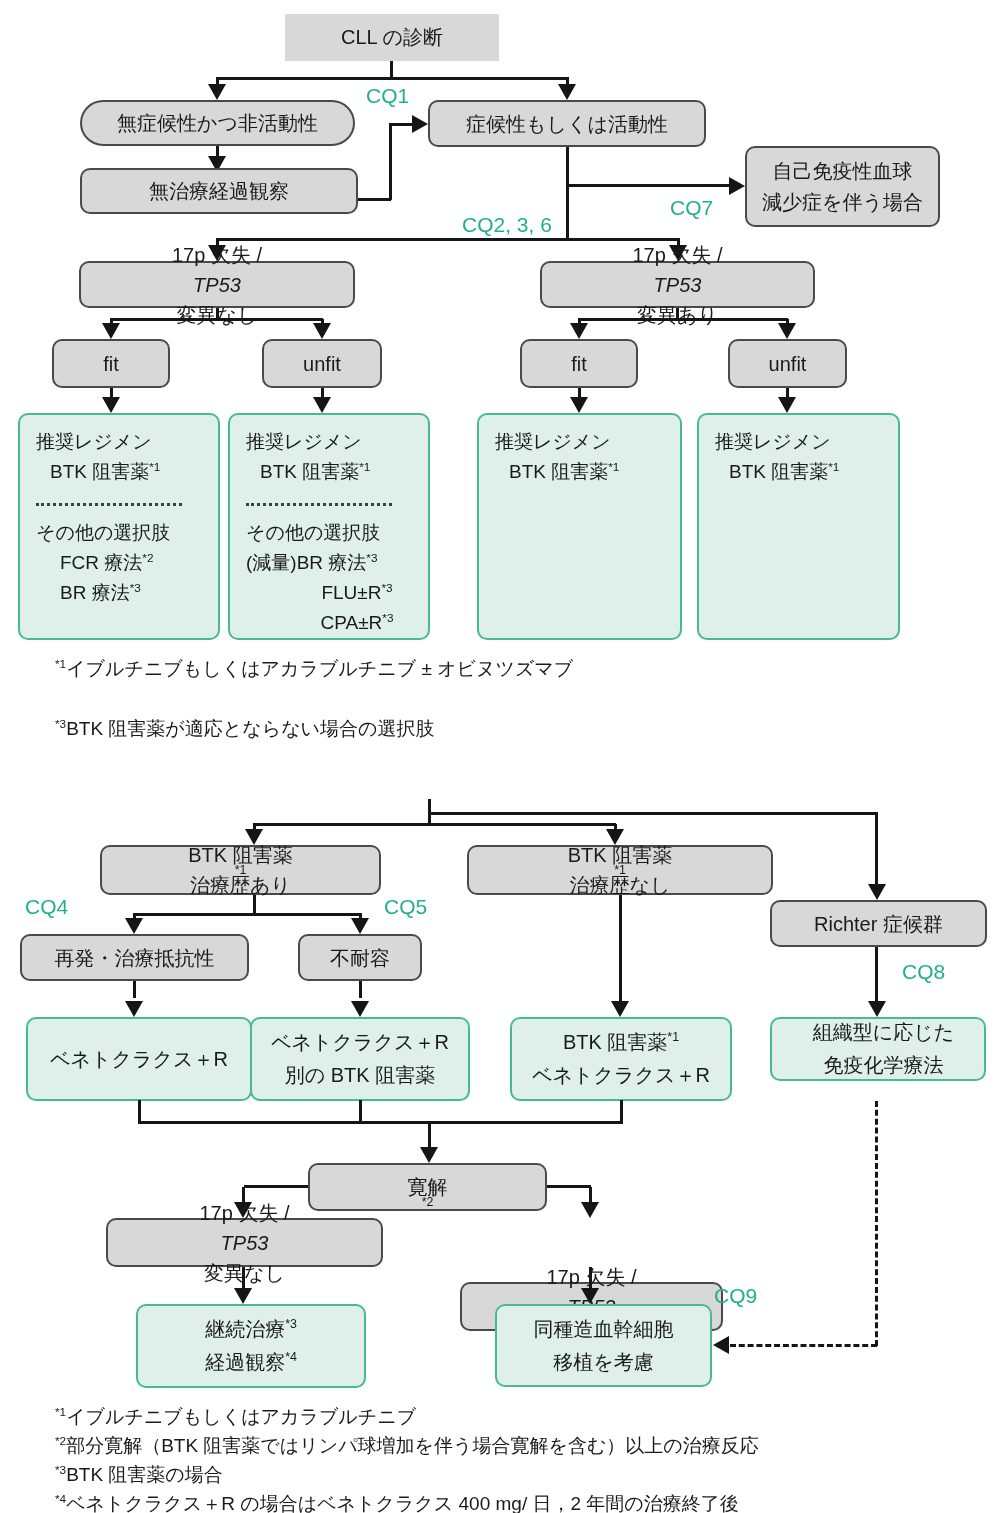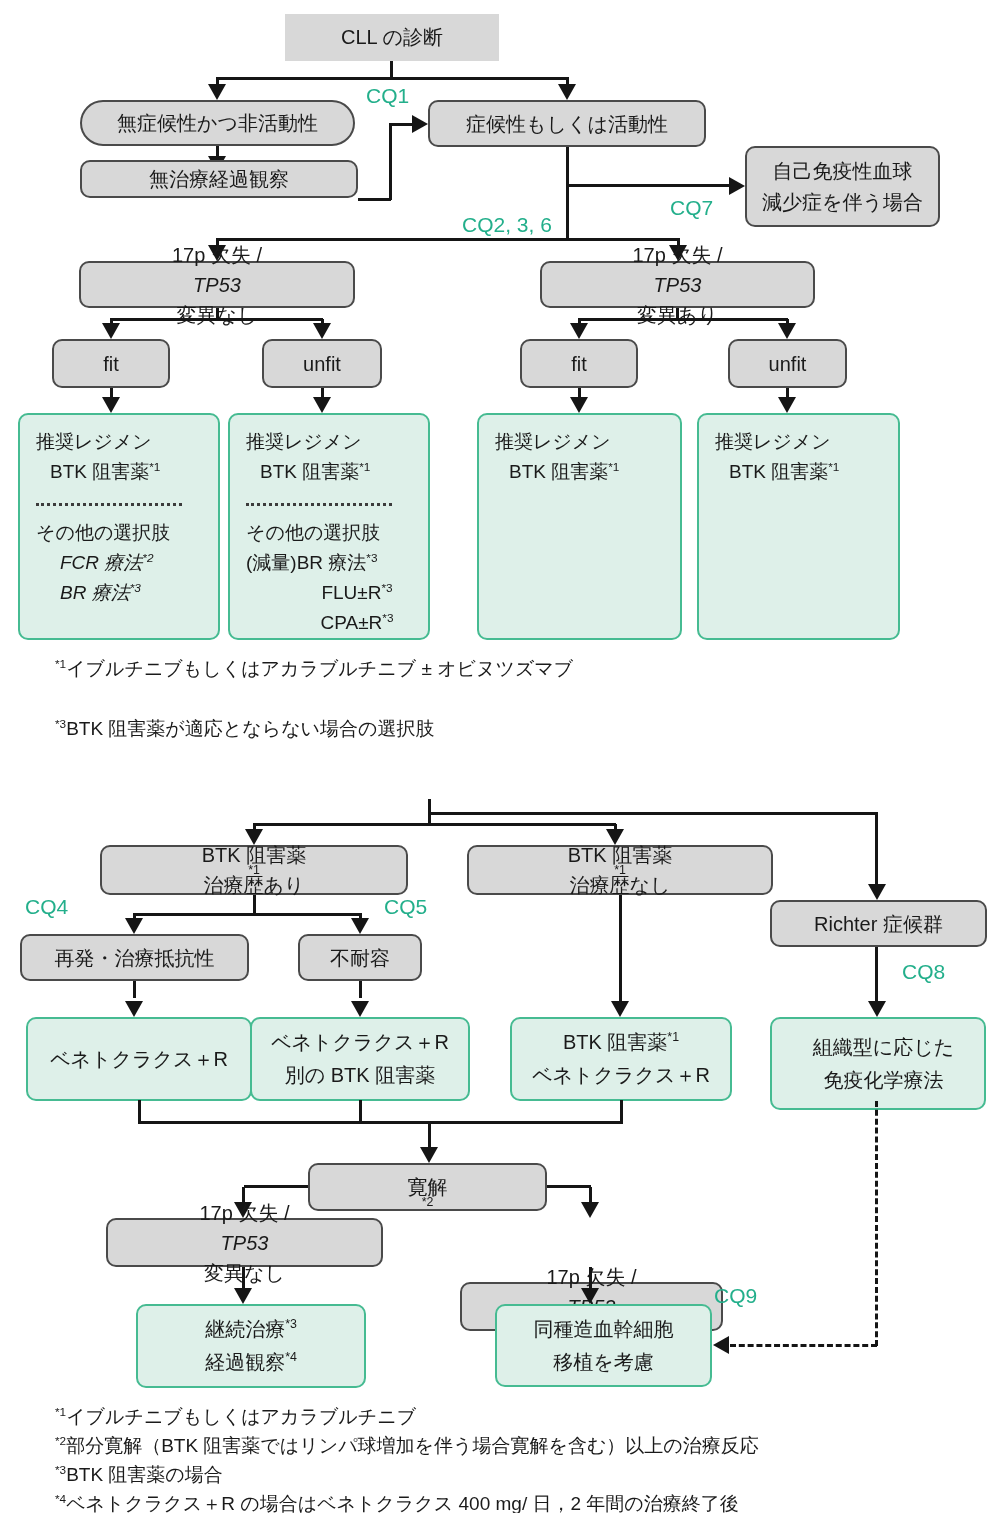--- a/index.html
+++ b/index.html
@@ -10,21 +10,21 @@
         display:flex;flex-direction:column;align-items:center;justify-content:center;
         font-size:20px;text-align:center;box-sizing:border-box;line-height:30px;}
   .tbox{position:absolute;background:#d8d8d8;display:flex;align-items:center;justify-content:center;
         font-size:20px;box-sizing:border-box;}
   .grbox{position:absolute;background:#def0e9;border:2px solid #46bb92;border-radius:10px;
          box-sizing:border-box;font-size:19px;color:#1a1a1a;}
   .grbox.ctr{display:flex;flex-direction:column;align-items:center;justify-content:center;
              font-size:20px;line-height:33px;text-align:center;}
   .grbox.list{padding:12px 6px 0 16px;line-height:30px;text-align:left;}
   .list .i1{padding-left:14px;}
-  .list .i2{padding-left:24px;font-style:italic;}
+  .list .i2{padding-left:24px;}
   .list .i4{padding-left:46px;text-align:center;}
   .dots{width:146px;height:16px;border-bottom:3px dotted #3c3c3c;margin-bottom:12px;}
   
   .vl{position:absolute;width:3px;background:#151515;}
   .hl{position:absolute;height:3px;background:#151515;}
   .dvl{position:absolute;width:0;border-left:3px dashed #151515;}
   .dhl{position:absolute;height:0;border-top:3px dashed #151515;}
   .ahd{position:absolute;width:0;height:0;border-left:9px solid transparent;
        border-right:9px solid transparent;border-top:16px solid #151515;}
   .ahr{position:absolute;width:0;height:0;border-top:9px solid transparent;
@@ -51,21 +51,21 @@
   <div class="ahd" style="left:558px;top:84px;"></div>
 
   <div class="cq" style="left:366px;top:84px;">CQ1</div>
 
   <div class="gbox" style="left:80px;top:100px;width:275px;height:46px;border-radius:23px;">無症候性かつ非活動性</div>
   <div class="gbox" style="left:428px;top:100px;width:278px;height:47px;">症候性もしくは活動性</div>
 
   <div class="vl" style="left:216px;top:146px;height:12px;"></div>
   <div class="ahd" style="left:208px;top:156px;"></div>
 
-  <div class="gbox" style="left:80px;top:160px;width:278px;height:38px;">無治療経過観察</div>
+  <div class="gbox" style="left:80px;top:168px;width:278px;height:46px;">無治療経過観察</div>
 
   <div class="hl" style="left:358px;top:198px;width:33px;"></div>
   <div class="vl" style="left:389px;top:123px;height:77px;"></div>
   <div class="hl" style="left:391px;top:123px;width:21px;"></div>
   <div class="ahr" style="left:412px;top:115px;"></div>
 
   <div class="vl" style="left:566px;top:147px;height:94px;"></div>
   <div class="hl" style="left:567px;top:184px;width:163px;"></div>
   <div class="ahr" style="left:729px;top:177px;"></div>
   <div class="cq" style="left:670px;top:196px;">CQ7</div>
@@ -150,21 +150,21 @@
   <div class="vl" style="left:428px;top:799px;height:27px;"></div>
   <div class="hl" style="left:428px;top:812px;width:449px;"></div>
   <div class="vl" style="left:875px;top:812px;height:73px;"></div>
   <div class="ahd" style="left:868px;top:884px;"></div>
   <div class="hl" style="left:253px;top:823px;width:363px;"></div>
   <div class="vl" style="left:253px;top:824px;height:7px;"></div>
   <div class="ahd" style="left:245px;top:829px;"></div>
   <div class="vl" style="left:614px;top:824px;height:7px;"></div>
   <div class="ahd" style="left:606px;top:829px;"></div>
 
-  <div class="gbox" style="left:100px;top:845px;width:308px;height:50px;">BTK 阻害薬<sup>*1</sup> 治療歴あり</div>
+  <div class="gbox" style="left:100px;top:845px;width:281px;height:50px;">BTK 阻害薬<sup>*1</sup> 治療歴あり</div>
   <div class="gbox" style="left:467px;top:845px;width:306px;height:50px;">BTK 阻害薬<sup>*1</sup> 治療歴なし</div>
 
   <div class="gbox" style="left:770px;top:900px;width:217px;height:47px;">Richter 症候群</div>
   <div class="cq" style="left:902px;top:960px;">CQ8</div>
 
   <div class="vl" style="left:253px;top:895px;height:21px;"></div>
   <div class="hl" style="left:133px;top:913px;width:229px;"></div>
   <div class="vl" style="left:133px;top:914px;height:6px;"></div>
   <div class="ahd" style="left:125px;top:918px;"></div>
   <div class="vl" style="left:359px;top:914px;height:6px;"></div>
@@ -189,21 +189,21 @@
     <div>ベネトクラクス＋R</div>
   </div>
   <div class="grbox ctr" style="left:250px;top:1017px;width:220px;height:84px;">
     <div>ベネトクラクス＋R</div>
     <div>別の BTK 阻害薬</div>
   </div>
   <div class="grbox ctr" style="left:510px;top:1017px;width:222px;height:84px;">
     <div>BTK 阻害薬<sup>*1</sup></div>
     <div>ベネトクラクス＋R</div>
   </div>
-  <div class="grbox ctr" style="left:770px;top:1017px;width:216px;height:93px;padding-left:11px;">
+  <div class="grbox ctr" style="left:770px;top:1017px;width:216px;height:64px;padding-left:11px;">
     <div>組織型に応じた</div>
     <div>免疫化学療法</div>
   </div>
 
   <div class="vl" style="left:138px;top:1100px;height:24px;"></div>
   <div class="vl" style="left:359px;top:1100px;height:24px;"></div>
   <div class="vl" style="left:620px;top:1100px;height:24px;"></div>
   <div class="hl" style="left:138px;top:1121px;width:485px;"></div>
   <div class="vl" style="left:428px;top:1123px;height:26px;"></div>
   <div class="ahd" style="left:420px;top:1147px;"></div>

